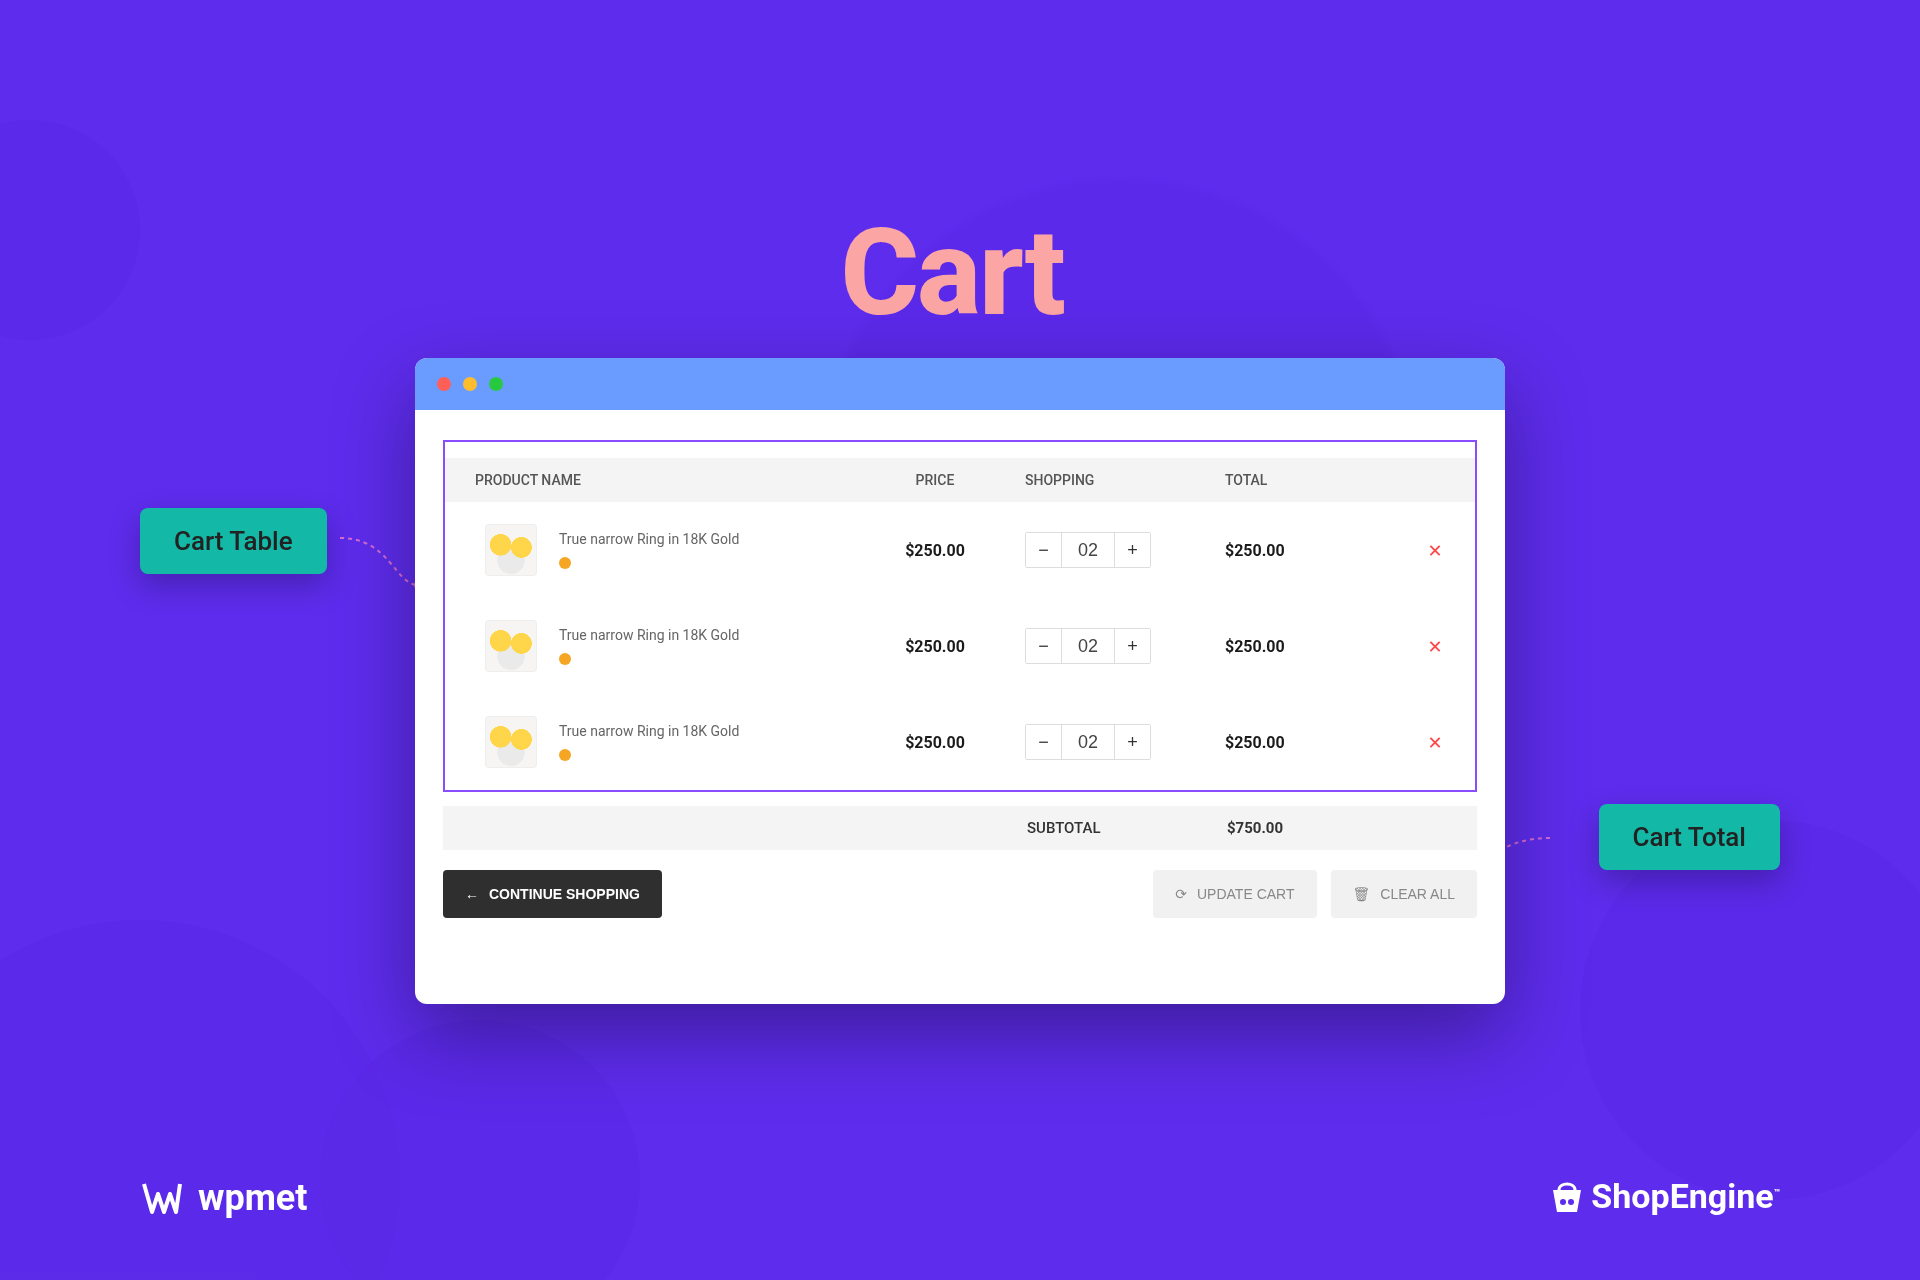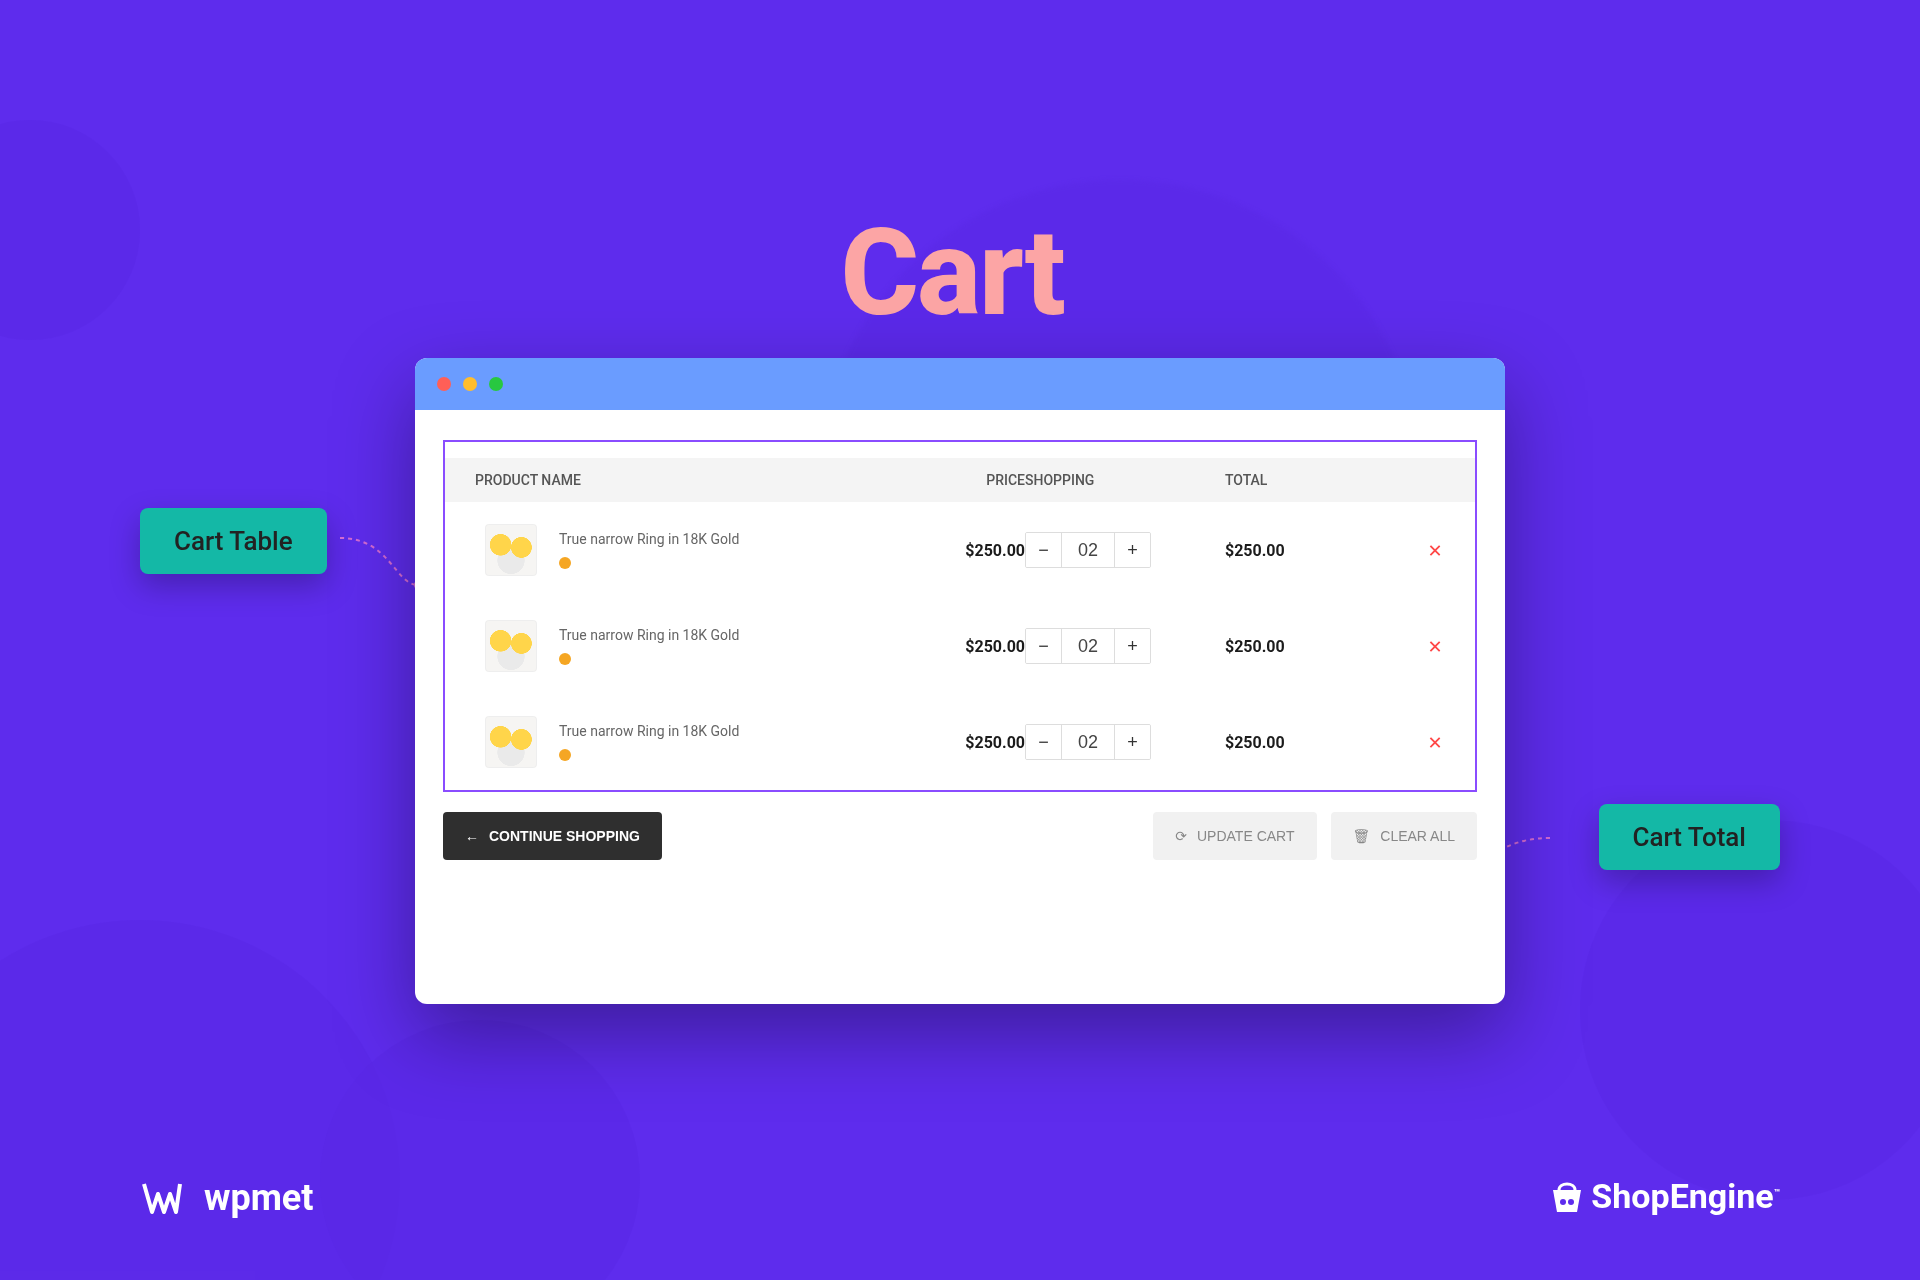--- a/index.html
+++ b/index.html
@@ -40,21 +40,21 @@
   .cart-table {
     border:2px solid #8a4cff; position:relative;
   }
   .thead {
     display:flex; align-items:center; height:44px; background:#f4f4f4;
     font-size:14px; color:#555; font-weight:500;
     padding:0 10px;
     margin-top:16px;
   }
   .col-product{ width:390px; padding-left:20px;}
-  .col-price{ width:180px; text-align:right;}
+  .col-price{ width:180px; text-align:center;}
   .col-qty{ width:200px; text-align:left;}
   .col-total{ width:180px; text-align:left;}
   .col-remove{ width:60px; text-align:center;}
 
   .trow {
     display:flex; align-items:center; padding:22px 10px;
   }
   .thumb {
     width:52px; height:52px; border-radius:4px; margin-left:10px; margin-right:22px;
     background:
@@ -97,21 +97,21 @@
   .callout {
     position:absolute; background:#14b8a6; color:#222; font-size:26px; font-weight:500;
     padding:18px 34px; border-radius:8px;
     box-shadow:0 12px 30px rgba(0,0,0,0.25);
   }
   .callout-left { left:140px; top:508px; }
   .callout-right { right:140px; top:804px; }
 
   .connector { position:absolute; pointer-events:none; }
 
-  .brand-left { position:absolute; left:140px; bottom:60px; display:flex; align-items:center; gap:20px; color:#fff; font-weight:700; font-size:36px;}
+  .brand-left { position:absolute; left:140px; bottom:60px; display:flex; align-items:center; gap:14px; color:#fff; font-weight:700; font-size:36px;}
   .brand-right { position:absolute; right:140px; bottom:60px; display:flex; align-items:center; color:#fff; font-weight:700; font-size:34px;}
   .tm{ font-size:10px; vertical-align:super;}
 </style>
 </head>
 <body>
 
 <div class="blob1"></div>
 <div class="blob2"></div>
 <div class="blob3"></div>
 <div class="blob4"></div>
@@ -202,20 +202,25 @@
             <button class="minus">−</button>
             <input value="02" style="">
             <button class="plus">+</button>
           </div>
         </div>
         <div class="col-total"><span class="total">$250.00</span></div>
         <div class="col-remove"><span class="remove">✕</span></div>
       </div>
     </div>
 
+    <div class="subtotal-row">
+      <div class="label">SUBTOTAL</div>
+      <div class="val">$750.00</div>
+      <div style="width:60px;"></div>
+    </div>
 
     <div class="actions">
       <button class="btn btn-dark">
         <span>←</span>
         <span>CONTINUE SHOPPING</span>
       </button>
       <div class="spacer"></div>
       <button class="btn btn-light">
         <span>⟳</span>
         <span>UPDATE CART</span>

